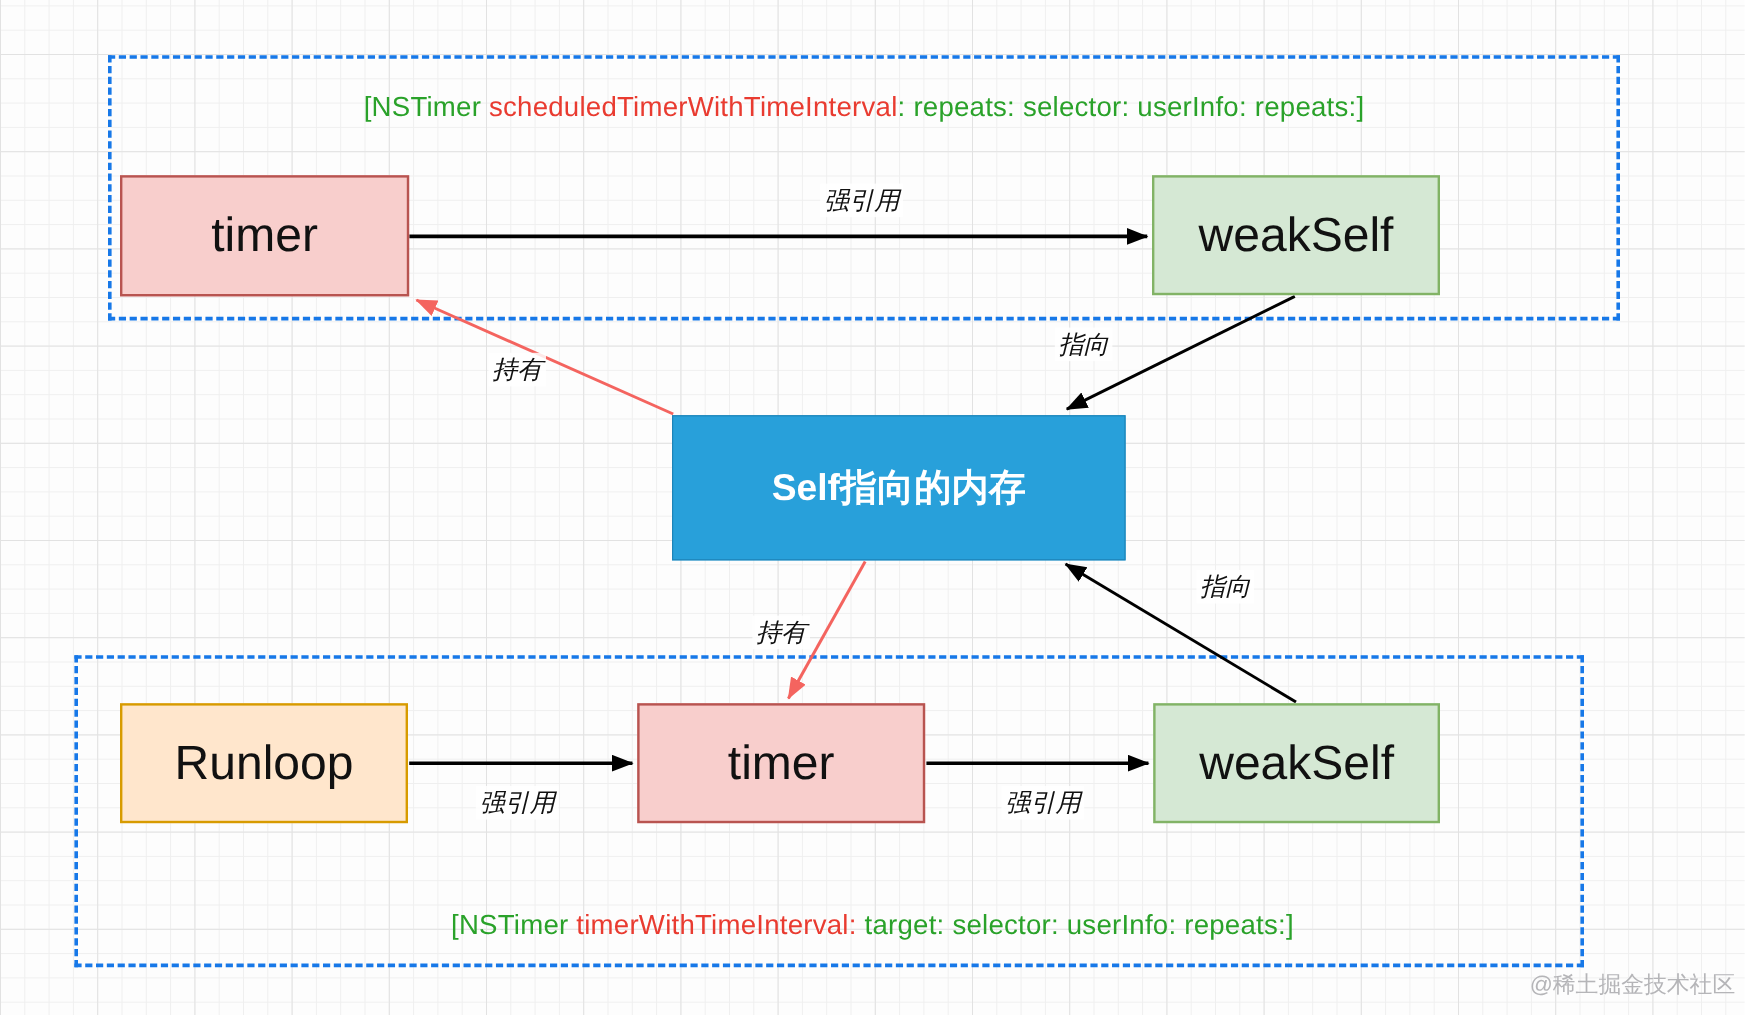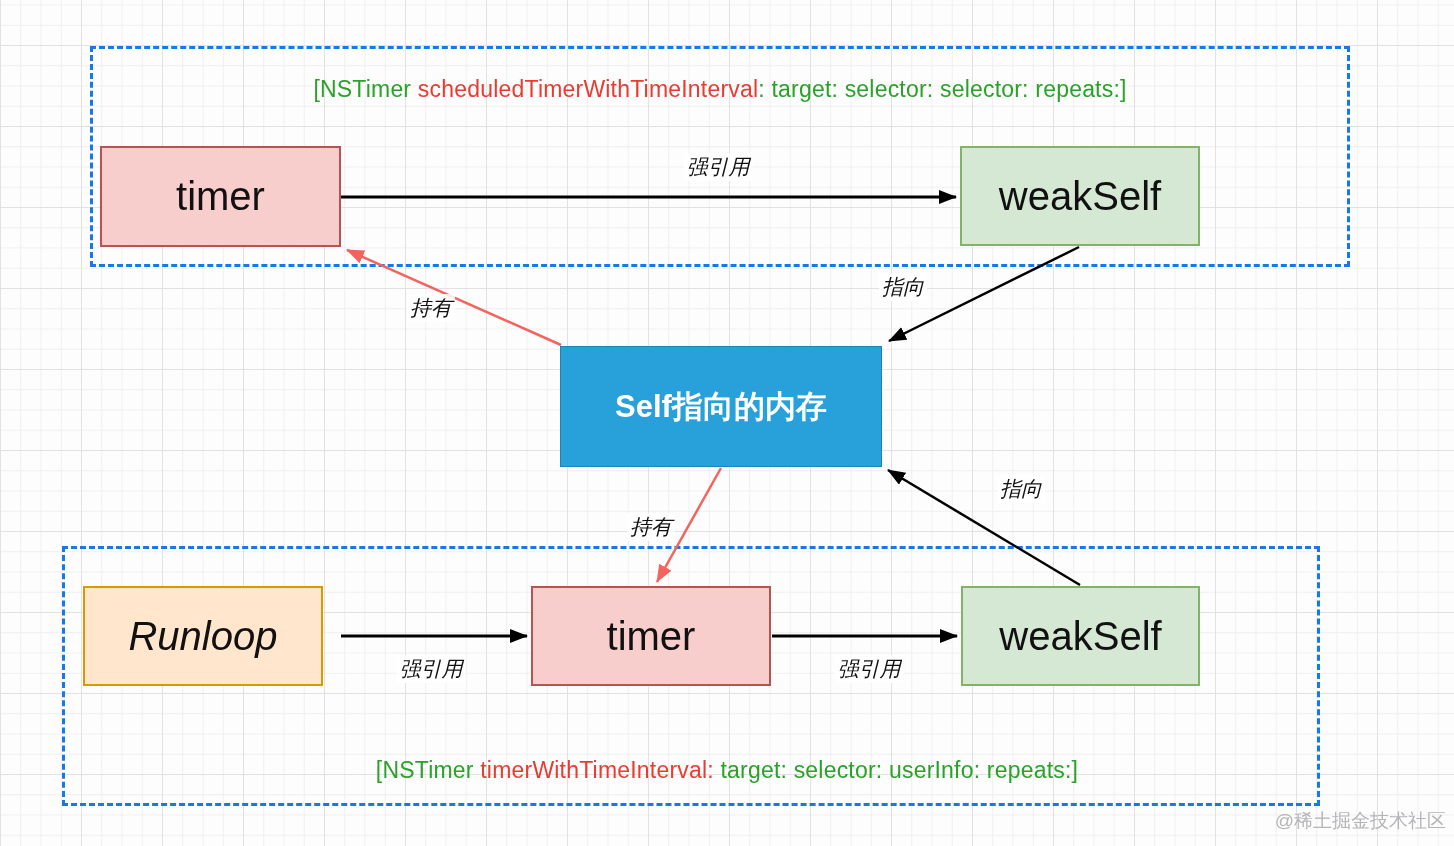--- a/index.html
+++ b/index.html
@@ -51,25 +51,25 @@
     justify-content: center;
     font-size: 40px;
     color: var(--node-text, #111);
     border: 2px solid #999;
     z-index: 3;
   }
   #node-timer-top      { left: 100px; top: 146px; width: 241px; height: 101px;
                          background: var(--timer-fill); border-color: var(--timer-border); }
   #node-weakself-top   { left: 960px; top: 146px; width: 240px; height: 100px;
                          background: var(--weakself-fill); border-color: var(--weakself-border); }
-  #node-self           { left: 560px; top: 346px; width: 322px; height: 121px;
+  #node-self           { left: 560px; top: 346px; width: 378px; height: 121px;
                          background: var(--self-fill); border: 1px solid var(--self-border);
                          color: var(--self-text, #fff); font-weight: bold; font-size: 31px; }
-  #node-runloop        { left: 83px; top: 586px; width: 240px; height: 100px;
-                         background: var(--runloop-fill); border-color: var(--runloop-border); font-style: italic; }
+  #node-runloop        { left: 100px; top: 586px; width: 240px; height: 100px;
+                         background: var(--runloop-fill); border-color: var(--runloop-border); }
   #node-timer-bottom   { left: 531px; top: 586px; width: 240px; height: 100px;
                          background: var(--timer-fill); border-color: var(--timer-border); }
   #node-weakself-bottom{ left: 961px; top: 586px; width: 239px; height: 100px;
                          background: var(--weakself-fill); border-color: var(--weakself-border); }
 
   .edge-layer {
     position: absolute;
     left: 0; top: 0;
     z-index: 2;
     pointer-events: none;
@@ -111,21 +111,21 @@
   }
 </style>
 </head>
 <body>
 
 <div class="canvas">
 
   <div class="group" id="group-top"></div>
   <div class="group" id="group-bottom"></div>
 
-  <div class="code-title" id="title-top"><span class="c-green">[NSTimer </span><span class="c-red">scheduledTimerWithTimeInterval</span><span class="c-green">: target: selector: selector: repeats:]</span></div>
+  <div class="code-title" id="title-top"><span class="c-green">[NSTimer </span><span class="c-red">scheduledTimerWithTimeInterval</span><span class="c-green">: repeats: selector: userInfo: repeats:]</span></div>
 
   <div class="code-title" id="title-bottom"><span class="c-green">[NSTimer </span><span class="c-red">timerWithTimeInterval:</span><span class="c-green"> target: selector: userInfo: repeats:]</span></div>
 
   <svg class="edge-layer" width="1454" height="846" viewBox="0 0 1454 846">
     <defs>
       <marker id="ah-black" markerUnits="userSpaceOnUse" markerWidth="20" markerHeight="16" refX="17" refY="7" orient="auto">
         <path id="ah-black-tip" d="M0,0 L18,7 L0,14 z"></path>
       </marker>
       <marker id="ah-red" markerUnits="userSpaceOnUse" markerWidth="20" markerHeight="16" refX="17" refY="7" orient="auto">
         <path id="ah-red-tip" d="M0,0 L18,7 L0,14 z"></path>

